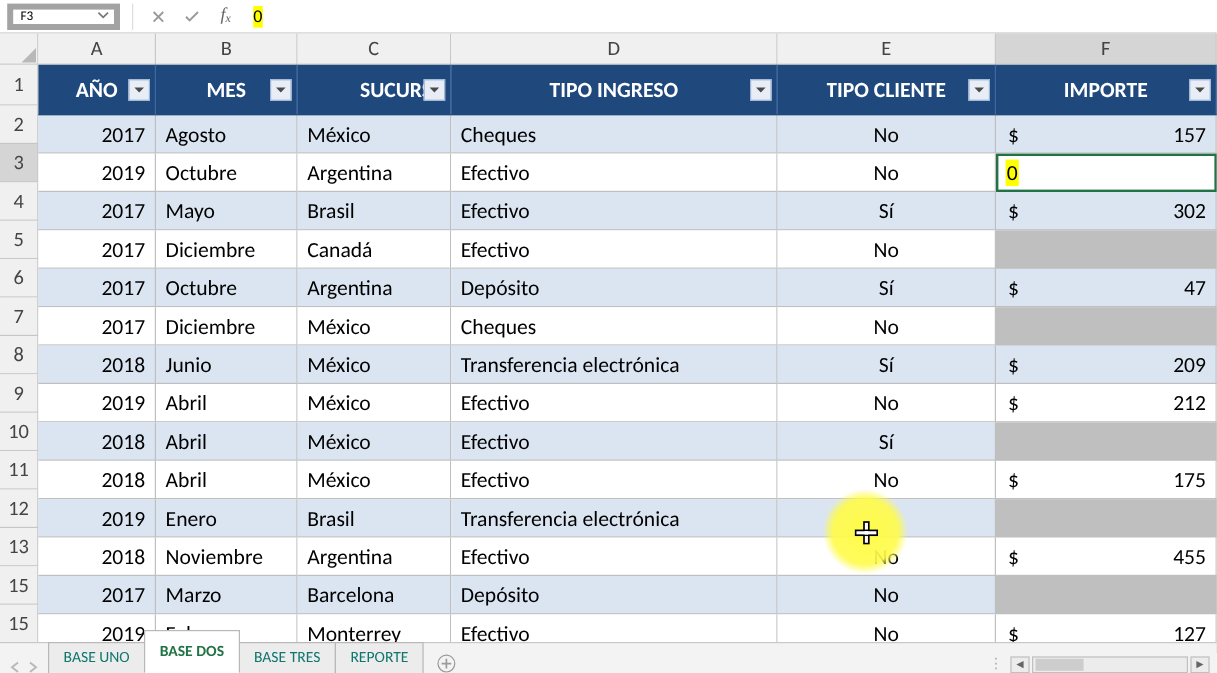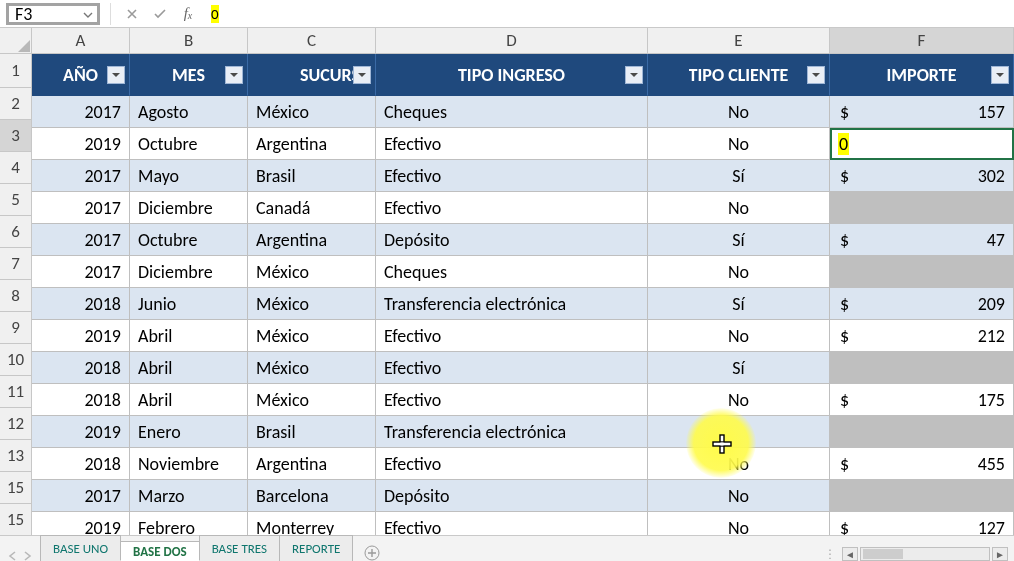--- a/index.html
+++ b/index.html
@@ -1,21 +1,21 @@
 <!DOCTYPE html>
 <html><head>
 <meta charset="utf-8">
 <style>
   * { box-sizing: border-box; }
   html, body { margin:0; padding:0; font-family: Calibri, Arial, sans-serif; background:#fff; }
   body { width:1014px; height:561px; overflow:hidden; position:relative; }
 
   
   .fbar { display:flex; align-items:center; height:28px; border-bottom:1px solid #c9c9c9; background:#fff; padding:0 6px; gap:6px; }
-  .name-box { position:relative; display:flex; align-items:center; width:94px; height:22px; border:3px solid #a3a3a3; background:#fff; padding:0 6px; font-size:18px; }
+  .name-box { position:relative; display:flex; align-items:center; width:94px; height:22px; border:5px solid #a3a3a3; background:#fff; padding:0 6px; font-size:11px; }
   .name-box .caret { position:absolute; right:4px; top:50%; transform:translateY(-50%); }
   .divider { width:1px; height:22px; background:#ddd; margin:0 4px; }
   .fbtn { width:22px; height:22px; display:flex; align-items:center; justify-content:center; color:#9a9a9a; font-size:14px; }
   .fbtn.fx { font-style:italic; font-family:"Times New Roman",serif; font-size:15px; color:#666; }
   .fval { flex:1; height:22px; display:flex; align-items:center; padding:0 6px; font-size:15px; }
   .hl-yellow { background:#ffff00; }
 
   
   .sheet { position:relative; }
   .corner { position:absolute; left:0; top:0; width:32px; height:26px; border-right:1px solid #c7c7c7; border-bottom:1px solid #c7c7c7; background:#f0f0f0; display:flex; align-items:flex-end; justify-content:flex-end; }
@@ -53,21 +53,21 @@
   
   .spot { position:absolute; width:70px; height:70px; border-radius:50%; background:radial-gradient(circle,#fffb4a 0%,rgba(255,251,74,.9) 55%,rgba(255,251,74,0) 72%); pointer-events:none; z-index:40; }
   .plus-cursor { position:absolute; z-index:41; pointer-events:none; }
 
   
   .tabbar { position:absolute; left:0; bottom:0; right:0; height:26px; background:#f3f3f3; border-top:1px solid #c9c9c9; display:flex; align-items:flex-end; }
   .tabscroll { display:flex; align-items:center; gap:4px; padding:0 8px; color:#b8b8b8; }
   .tabscroll svg { display:block; }
   .tabs { display:flex; align-items:flex-end; height:100%; }
   .tab { padding:4px 12px; border:1px solid #b8b8b8; border-bottom:none; background:#ececec; font-size:13px; color:#0f766e; margin-right:-1px; height:26px; display:flex; align-items:center; }
-  .tab.active { background:#fff; color:#217346; font-weight:700; border-bottom:1px solid #fff; position:relative; z-index:2; height:20px; }
+  .tab.active { background:#fff; color:#217346; font-weight:700; border-bottom:1px solid #fff; position:relative; z-index:2; height:36px; }
   .addtab { width:24px; display:flex; align-items:center; justify-content:center; color:#888; margin-left:8px; }
   .hscroll-region { margin-left:auto; display:flex; align-items:center; padding-right:6px; gap:2px; }
   .hscroll { width:130px; height:14px; background:#ececec; border:1px solid #c0c0c0; position:relative; }
   .hscroll .thumb { position:absolute; left:2px; top:1px; width:40px; height:10px; background:#cdcdcd; }
   .hscroll-btn { width:16px; height:14px; border:1px solid #c0c0c0; background:#ececec; display:flex; align-items:center; justify-content:center; color:#666; font-size:10px; }
 
   .cA{width:98px;} .cB{width:118px;} .cC{width:128px;} .cD{width:272px;} .cE{width:182px;} .cF{width:184px;}
 </style>
 </head>
 <body>

